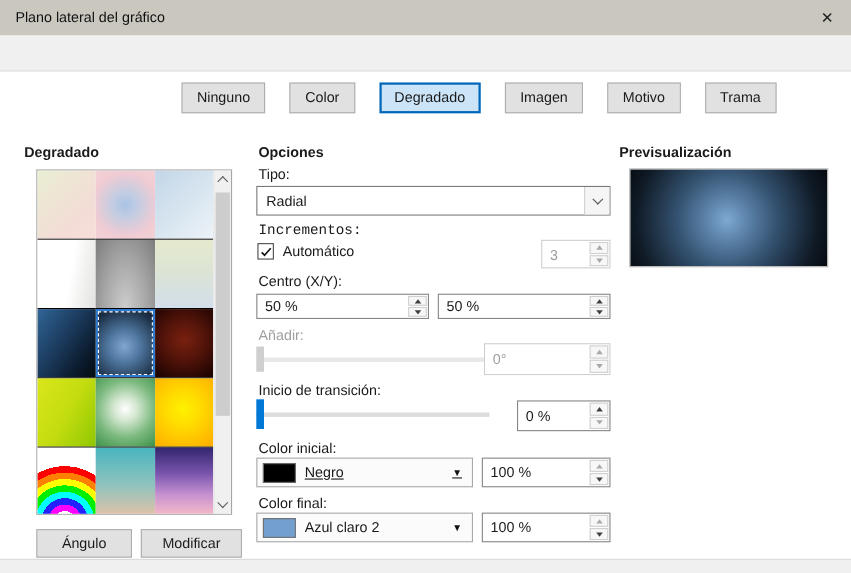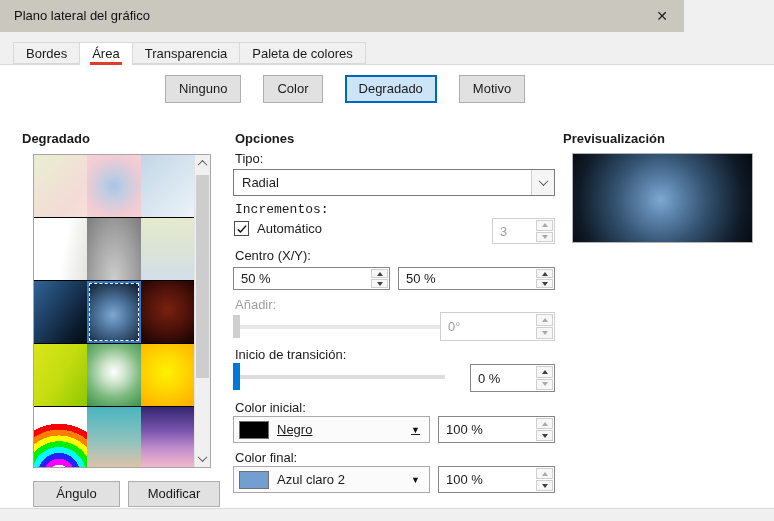--- a/index.html
+++ b/index.html
@@ -1,19 +1,19 @@
 <!DOCTYPE html>
 <html><head>
 <meta charset="utf-8">
 <style>
   html,body{margin:0;padding:0;width:774px;height:521px;overflow:hidden;
     font-family:"Liberation Sans","DejaVu Sans",sans-serif;font-size:13px;color:#1a1a1a;}
   .dialog{position:relative;width:774px;height:521px;background:#f0f0f0;box-sizing:border-box;}
   
-  .titlebar{position:absolute;left:0;top:0;width:684px;height:32px;background:#cac7bf;}
+  .titlebar{position:absolute;left:0;top:0;width:774px;height:32px;background:#cac7bf;}
   .title{position:absolute;left:14px;top:0;line-height:32px;color:#111;}
   .close-btn{position:absolute;right:0;top:0;width:44px;height:32px;display:flex;align-items:center;justify-content:center;cursor:default;font-size:14px;color:#222;}
   
   .tabbar{position:absolute;left:13px;top:42px;display:flex;z-index:3;}
   .tab{position:relative;height:22px;line-height:21px;padding:0 12px;background:#f0f0f0;border:1px solid #d9d9d9;margin-left:-1px;box-sizing:border-box;}
   .tab:first-child{margin-left:0;}
   .tab.selected{background:#fff;height:23px;border-bottom:none;z-index:4;}
   .tab-underline{position:absolute;left:10px;right:10px;bottom:0;height:3px;background:#e03b2f;}
   
   .main{position:absolute;left:0;top:64px;width:774px;height:443px;background:#fff;border-top:1px solid #d9d9d9;border-bottom:1px solid #d9d9d9;box-sizing:content-box;}
@@ -75,34 +75,30 @@
 </head>
 <body>
 
 <div class="dialog">
 
   <div class="titlebar">
     <span class="title">Plano lateral del gráfico</span>
     <span class="close-btn">✕</span>
   </div>
 
-  <div class="tabbar">
-      <div class="tab"><span>Bordes</span></div>
-      <div class="tab selected"><span>Área</span><span class="tab-underline" style="background: rgb(224, 59, 47);"></span></div>
-      <div class="tab"><span>Transparencia</span></div>
-      <div class="tab"><span>Paleta de colores</span></div>
-    </div>
 
   <div class="main"></div>
 
   <div class="fill-row">
       <div class="fill-btn">Ninguno</div>
       <div class="fill-btn">Color</div>
       <div class="fill-btn selected">Degradado</div>
+      <div class="fill-btn">Imagen</div>
       <div class="fill-btn">Motivo</div>
+      <div class="fill-btn">Trama</div>
     </div>
 
   <span class="lbl bold" style="left:22px;top:131px;">Degradado</span>
   <div class="gallery">
     <div class="gal-grid">
         <div class="sw" style="background: linear-gradient(135deg, rgb(233, 239, 210) 0%, rgb(243, 220, 214) 70%, rgb(248, 224, 218) 100%);"></div>
         <div class="sw" style="background: radial-gradient(circle, rgb(169, 195, 230) 0%, rgb(195, 205, 226) 28%, rgb(240, 203, 211) 70%, rgb(244, 210, 214) 100%);"></div>
         <div class="sw" style="background: linear-gradient(135deg, rgb(194, 214, 232) 0%, rgb(217, 230, 240) 55%, rgb(237, 243, 248) 100%);"></div>
         <div class="sw" style="background: linear-gradient(100deg, rgb(255, 255, 255) 0%, rgb(255, 255, 255) 55%, rgb(226, 226, 224) 100%);"></div>
         <div class="sw" style="background: radial-gradient(at 50% 100%, rgb(205, 205, 205) 0%, rgb(163, 163, 163) 55%, rgb(124, 124, 124) 100%);"></div>

